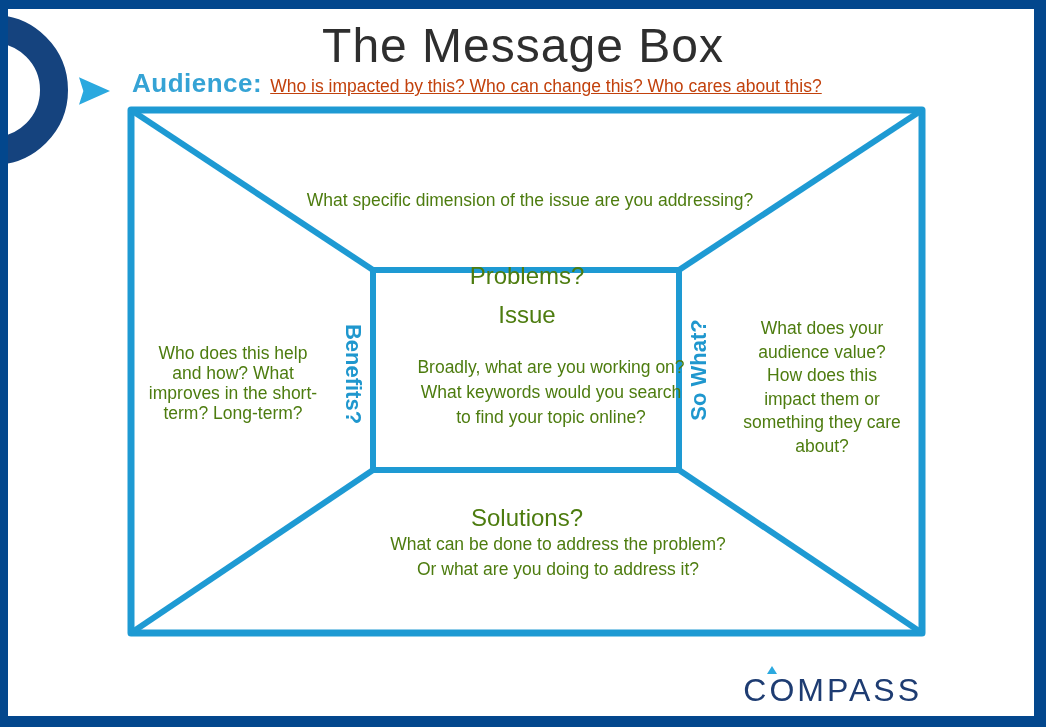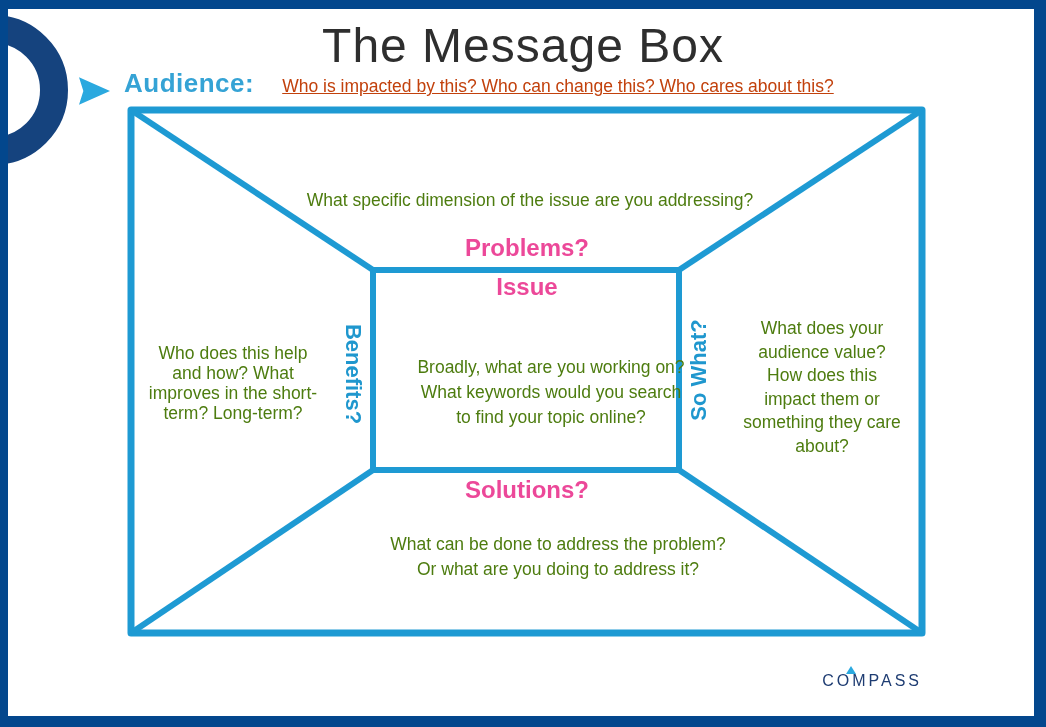--- a/index.html
+++ b/index.html
@@ -43,44 +43,45 @@
     position:absolute;
     left:0; right:0; top:18px;
     text-align:center;
     font-size:48px;
     font-weight:300;
     letter-spacing:1px;
     color:#2e2e2e;
   }
   #audience-row {
     position:absolute;
-    left:124px; top:68px;
+    left:132px; top:68px;
     display:flex;
     align-items:baseline;
-    gap:28px;
+    gap:8px;
     white-space:nowrap;
   }
   #audience-label {
     font-size:26px;
     font-weight:bold;
     color:#35a3d5;
     letter-spacing:0.5px;
   }
   #audience-question { font-size:17.5px; color:#c2410c;text-decoration:underline; }
 
   svg#box-lines { position:absolute; left:0; top:0; z-index:5; }
 
   .cyan-label {
     position:absolute;
     font-size:24px;
-    font-weight:bold;
-    color:#ec4899;
+    font-weight:normal;
+    color:#4d7c0f;
     transform:translateX(-50%);
     white-space:nowrap;
     z-index:10;
+    margin-top:28px;
   }
   .q-text {
     position:absolute;
     font-size:17.5px;
     color:#4d7c0f;
     text-align:center;
     transform:translateX(-50%);
     white-space:pre-line;
     z-index:10;
   }
@@ -92,21 +93,21 @@
     white-space:nowrap;
     writing-mode:vertical-rl;
     z-index:10;
   }
   #benefits-label { left:340px; top:374px; transform:translateY(-50%); }
   #sowhat-label  { left:686px; top:370px; transform:translateY(-50%) rotate(180deg); }
 
   #compass {
     position:absolute;
     right:124px; top:672px;
-    font-size:16px;
+    font-size:32px;
     letter-spacing:3px;
     color:#1e3c72;
     z-index:45;
   }
   #compass-caret {
     position:absolute;
     left:24px; top:-6px;
     width:0; height:0;
     border-left:5px solid transparent;
     border-right:5px solid transparent;

